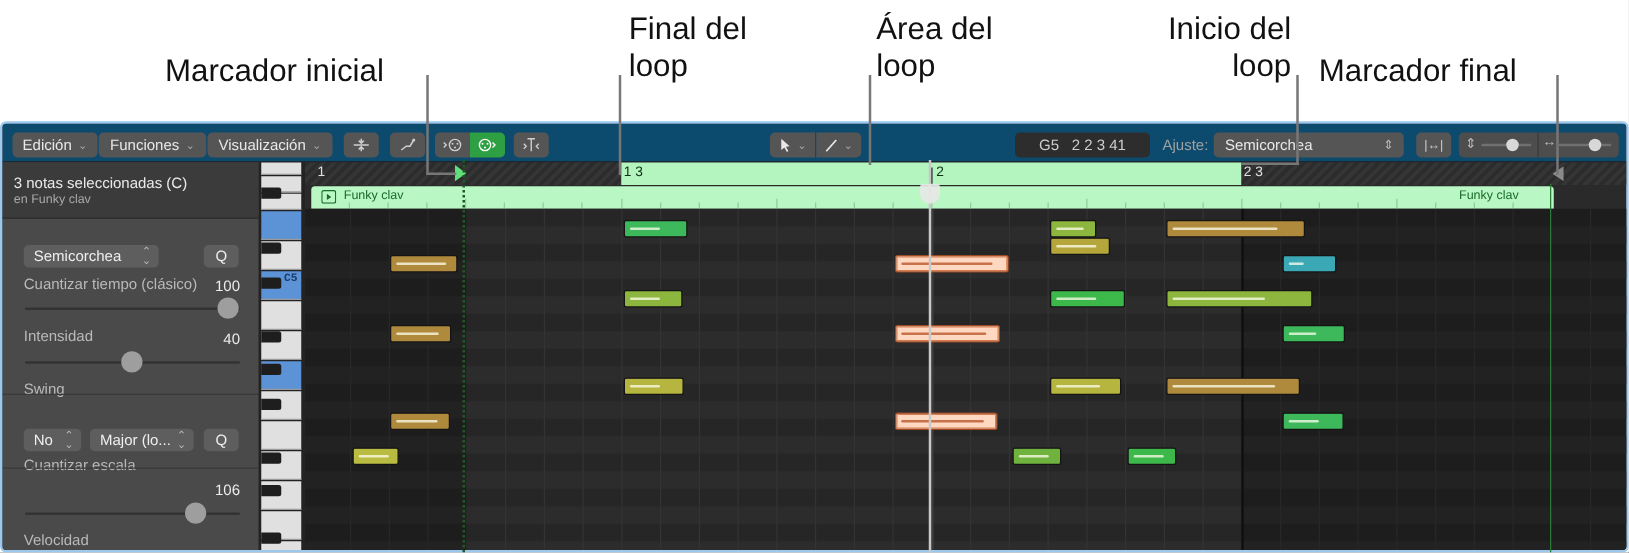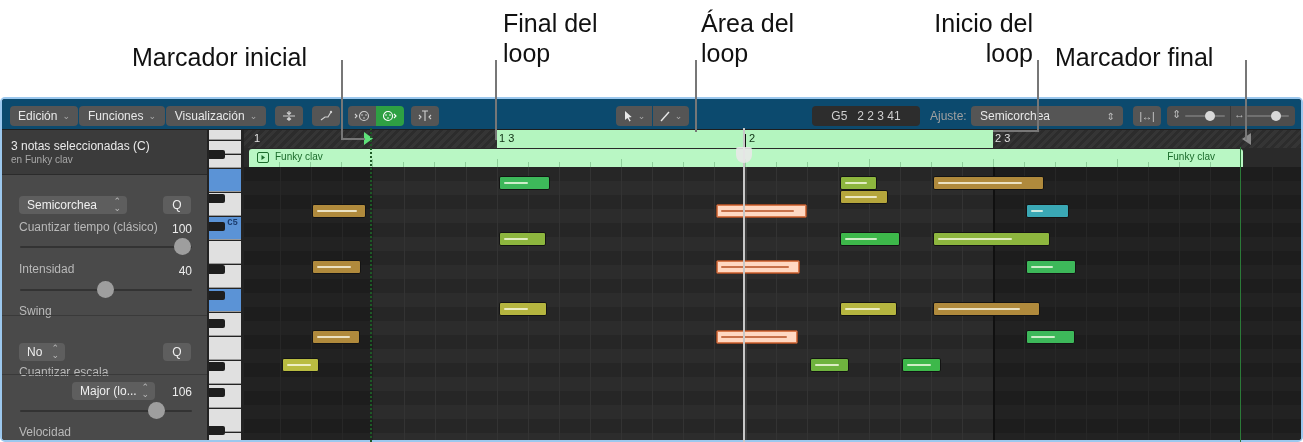--- a/index.html
+++ b/index.html
@@ -217,21 +217,21 @@
     <div class="hslider" style="left:18px; top:159px; width:172px;"></div>
     <div class="hknob" style="left:95px; top:151px;"></div>
 
     <div class="insp-divider" style="top:185px;"></div>
 
     <div class="sec-label" style="left:17px; top:195px;">Cuantizar escala</div>
     <div class="popup" style="left:17px; top:213px; width:46px;">
       <span>No</span>
       <span class="updown">⌃<br>⌄</span>
     </div>
-    <div class="popup" style="left:70px; top:213px; width:83px;margin-top:39px;">
+    <div class="popup" style="left:70px; top:213px; width:83px;">
       <span>Major (lo...</span>
       <span class="updown">⌃<br>⌄</span>
     </div>
     <div class="qbtn" style="left:161px; top:213px;">Q</div>
 
     <div class="insp-divider" style="top:244px;"></div>
 
     <div class="sec-label" style="left:17px; top:255px;">Velocidad</div>
     <div class="sec-value" style="left:150px; top:255px; width:40px;">106</div>
     <div class="hslider" style="left:18px; top:280px; width:172px;"></div>

